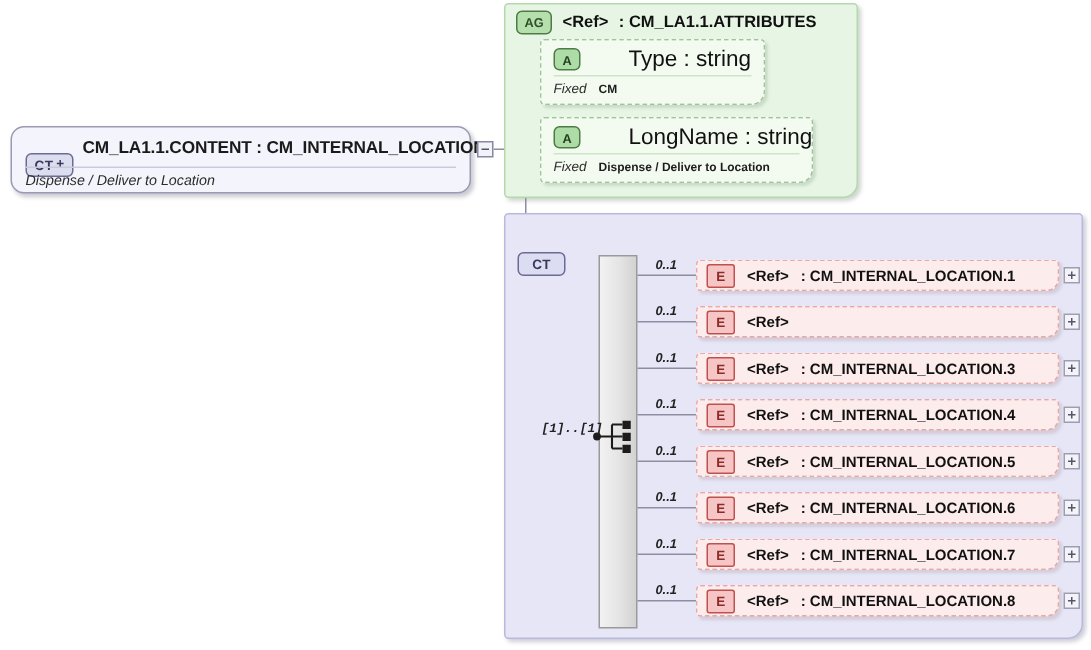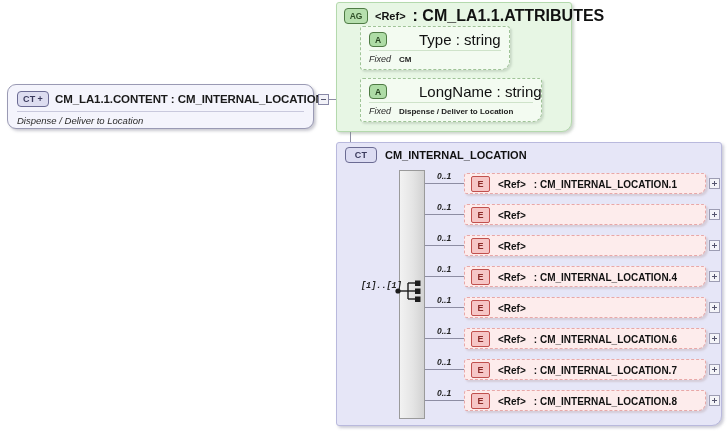--- a/index.html
+++ b/index.html
@@ -27,20 +27,21 @@
     position:absolute;left:9px;top:5px;right:6px;height:18px;
     display:flex;align-items:center;gap:6px;
   }
   .ct-badge{
     display:inline-flex;align-items:center;justify-content:center;
     height:14px;padding:0 3px;min-width:24px;
     border:1px solid #6b6b93;border-radius:4px;
     background:#ddddf0;color:#3a3a5c;
     font-size:9px;font-weight:bold;letter-spacing:.2px;
     font-family:"Liberation Sans",sans-serif;
+    margin-top:21px;
   }
   .ct-badge .pm{margin-left:2px;font-size:9px;line-height:1;}
   #root-name{font-size:11.5px;font-weight:bold;color:#1a1a1a;white-space:nowrap;letter-spacing:-.1px;}
   #root-sep{position:absolute;left:9px;right:9px;top:26px;height:1px;background:#c9c9dd;}
   #root-doc{
     position:absolute;left:9px;top:30px;
     font-size:9.5px;font-style:italic;color:#2b2b2b;white-space:nowrap;
   }
 
   
@@ -61,21 +62,21 @@
     box-shadow:2px 2px 3px rgba(130,150,130,.40);
     box-sizing:border-box;
   }
   #ag-head{position:absolute;left:7px;top:4px;display:flex;align-items:center;gap:7px;}
   .ag-badge{
     display:inline-flex;align-items:center;justify-content:center;
     width:22px;height:14px;border:1px solid #4e7a44;border-radius:4px;
     background:#b6dfae;color:#2f4f28;font-size:8.5px;font-weight:bold;
   }
   .ag-ref{font-size:11px;font-weight:bold;color:#111;white-space:nowrap;}
-  .ag-type{font-size:16px;font-weight:bold;color:#111;white-space:nowrap;}
+  .ag-type{font-size:11px;font-weight:bold;color:#111;white-space:nowrap;}
 
   .attr-card{
     position:absolute;background:#f3fbf1;
     border:1px dashed #9fc497;border-radius:3px 3px 9px 3px;
     box-shadow:2px 2px 2px rgba(140,160,140,.30);
     box-sizing:border-box;
   }
   #attr-type{left:360px;top:26px;width:150px;height:44px;}
   #attr-long{left:360px;top:78px;width:182px;height:44px;}
   .attr-head{position:absolute;left:8px;top:4px;display:flex;align-items:center;gap:7px;}
@@ -184,21 +185,20 @@
     <div class="attr-sep"></div>
     <div class="attr-fixed">
       <span class="fixed-label">Fixed</span>
       <span class="fixed-value">Dispense / Deliver to Location</span>
     </div>
   </div>
 
   <div class="abs" id="ct-panel">
     <div id="ct-head">
       <span class="ct-badge">CT</span>
-      <span id="ct-name">CM_INTERNAL_LOCATION</span>
     </div>
   </div>
 
   <div id="seq-bar"></div>
   <div id="seq-icon">
     <svg width="34" height="24" viewBox="0 0 34 24">
       <circle cx="3" cy="12" r="2.6" fill="#1c1c1c"></circle>
       <line x1="5" y1="12" x2="13" y2="12" stroke="#1c1c1c" stroke-width="1.4"></line>
       <line x1="13" y1="4" x2="13" y2="20" stroke="#1c1c1c" stroke-width="1.4"></line>
       <line x1="13" y1="4" x2="20" y2="4" stroke="#1c1c1c" stroke-width="1.4"></line>
@@ -231,20 +231,21 @@
     </div>
   </div>
   <div class="eplus" style="left:709px;top:209px;"></div>
 
   <div class="line hline" style="left:425px;top:245px;width:39px;"></div>
   <div class="occ" style="left:437px;top:233px;">0..1</div>
   <div class="erow" style="top:235px;">
     <div class="erow-inner">
       <span class="e-badge">E</span>
       <span class="e-ref">&lt;Ref&gt;</span>
+      <span class="e-type">: CM_INTERNAL_LOCATION.3</span>
     </div>
   </div>
   <div class="eplus" style="left:709px;top:240px;"></div>
 
   <div class="line hline" style="left:425px;top:276px;width:39px;"></div>
   <div class="occ" style="left:437px;top:264px;">0..1</div>
   <div class="erow" style="top:266px;">
     <div class="erow-inner">
       <span class="e-badge">E</span>
       <span class="e-ref">&lt;Ref&gt;</span>
@@ -252,20 +253,21 @@
     </div>
   </div>
   <div class="eplus" style="left:709px;top:271px;"></div>
 
   <div class="line hline" style="left:425px;top:307px;width:39px;"></div>
   <div class="occ" style="left:437px;top:295px;">0..1</div>
   <div class="erow" style="top:297px;">
     <div class="erow-inner">
       <span class="e-badge">E</span>
       <span class="e-ref">&lt;Ref&gt;</span>
+      <span class="e-type">: CM_INTERNAL_LOCATION.5</span>
     </div>
   </div>
   <div class="eplus" style="left:709px;top:302px;"></div>
 
   <div class="line hline" style="left:425px;top:338px;width:39px;"></div>
   <div class="occ" style="left:437px;top:326px;">0..1</div>
   <div class="erow" style="top:328px;">
     <div class="erow-inner">
       <span class="e-badge">E</span>
       <span class="e-ref">&lt;Ref&gt;</span>

